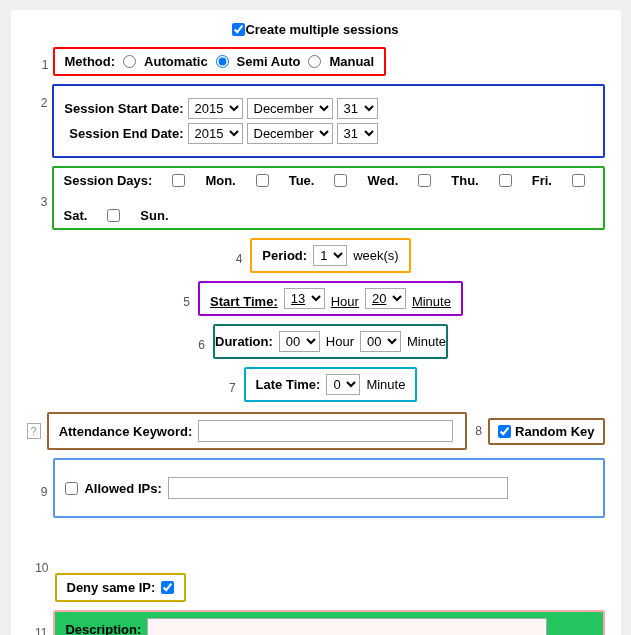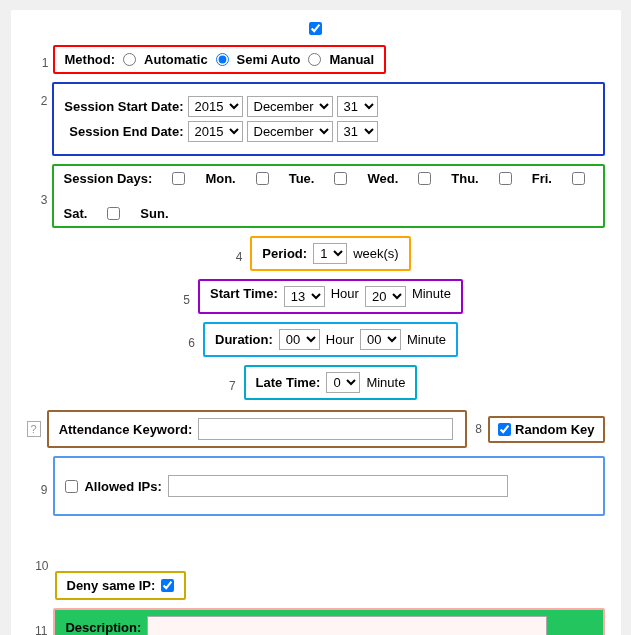--- a/index.html
+++ b/index.html
@@ -27,22 +27,22 @@
     }
     .top-row {
       justify-content: center;
       margin-bottom: 10px;
     }
     
     .box-red { border: 2px solid red; padding: 5px 10px; border-radius: 2px; display: flex; align-items: center; gap: 8px; }
     .box-blue { border: 2px solid #1a3acc; padding: 8px 10px; border-radius: 2px; width: 100%; }
     .box-green { border: 2px solid #22aa22; padding: 5px 10px; border-radius: 2px; width: 100%; display: flex; align-items: center; gap: 20px; flex-wrap: wrap; }
     .box-orange { border: 2px solid orange; padding: 5px 10px; border-radius: 2px; display: flex; align-items: center; gap: 6px; }
-    .box-purple { border: 2px solid #9900cc; padding: 5px 10px; border-radius: 2px; display: flex; align-items: flex-start; gap: 6px; }
-    .box-magenta { border: 2px solid #0ea5e9; padding: 5px 10px; border-radius: 2px; display: flex; align-items: center; gap: 6px; }
+    .box-purple { border: 2px solid #9900cc; padding: 5px 10px; border-radius: 2px; display: flex; align-items: flex-end; gap: 6px; text-decoration: underline; }
+    .box-magenta { border: 2px solid #0f766e; padding: 5px 0; border-radius: 2px; display: flex; align-items: center; gap: 6px; }
     .box-cyan { border: 2px solid #00aacc; padding: 5px 10px; border-radius: 2px; display: flex; align-items: center; gap: 6px; }
     .box-brown { border: 2px solid #996633; padding: 6px 10px; border-radius: 2px; display: flex; align-items: center; gap: 6px; width: 460px; }
     .box-random { border: 2px solid #996633; padding: 4px 8px; border-radius: 2px; display: flex; align-items: center; gap: 4px; }
     .box-lightblue { border: 2px solid #5599ee; padding: 17px 10px; border-radius: 2px; width: 100%; display: flex; align-items: center; gap: 6px; }
     .box-yellow { border: 2px solid #ccaa00; padding: 5px 10px; border-radius: 2px; display: flex; align-items: center; gap: 6px; margin-top: 47px; }
     .box-pink { border: 2px solid #ffaaaa; background: #22c55e; padding: 6px 10px; border-radius: 2px; width: 100%; display: flex; align-items: center; gap: 6px; }
 
     label { white-space: nowrap; font-weight: bold; }
     input[type="text"], input[type="number"] {
       border: 1px solid #aaa;
@@ -84,20 +84,21 @@
     .attendance-input { width: 255px; border: 1px solid #aaa; height: 22px; }
     .description-input { width: 400px; border: 1px solid #aaa; height: 22px; background: #fff5f5; }
   </style>
 </head>
 <body>
 
 <div class="container">
 
   <div class="row top-row">
     <input type="checkbox" id="create-multiple" checked="" style="">
+    <label for="create-multiple">Create multiple sessions</label>
   </div>
 
   <div class="row" style="margin-bottom:8px;">
     <span class="num-label" style="color:#555;font-size:12px;">1</span>
     <div class="box-red">
       <label>Method:</label>
       <input type="radio" name="method" id="m-auto" style="">
       <label for="m-auto">Automatic</label>
       <input type="radio" name="method" id="m-semi" checked="" style="">
       <label for="m-semi">Semi Auto</label>

